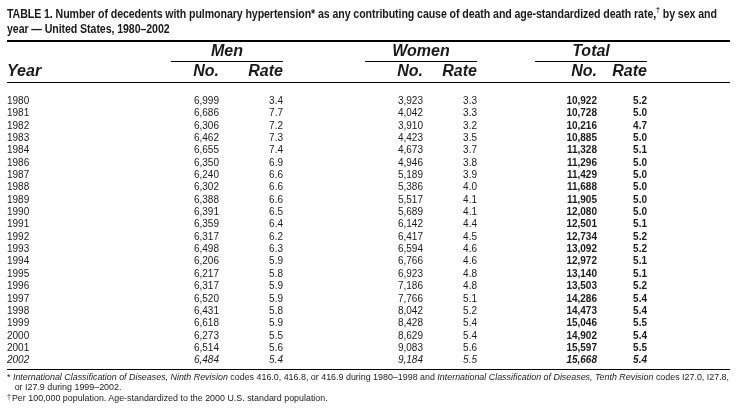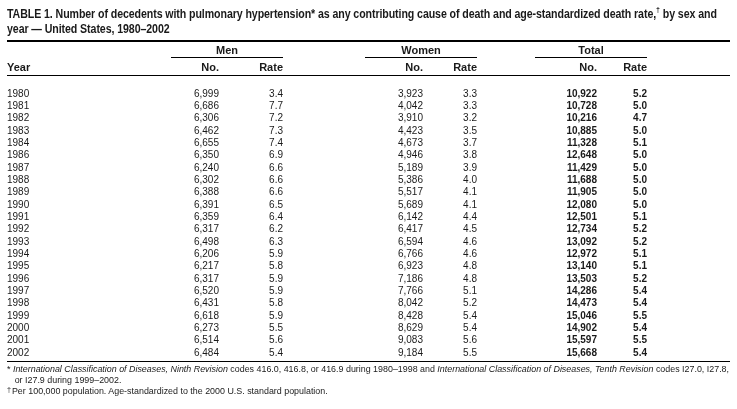--- a/index.html
+++ b/index.html
@@ -34,39 +34,39 @@
   }
   col.c0 { width: 150px; }
   col.c1 { width: 62px; }
   col.c2 { width: 64px; }
   col.c3 { width: 140px; }
   col.c4 { width: 54px; }
   col.c5 { width: 120px; }
   col.c6 { width: 50px; }
   col.c7 { width: auto; }
 
-  thead th { font-weight: bold; font-size: 11px; padding: 0; }
+  thead th { font-weight: bold; font-size: 16px; padding: 0; font-style: italic; }
   tr.group-row th { height: 16px; vertical-align: bottom; }
   .group-span {
     width: 112px;
     margin-left: auto;
     text-align: center;
     border-bottom: 1px solid #000;
     padding-bottom: 1px;
   }
   tr.sub-row th { height: 17px; vertical-align: bottom; padding-bottom: 2px; border-bottom: 1.5px solid #000; }
   tr.sub-row th.a-left { text-align: left; }
   tr.sub-row th.a-right { text-align: right; }
 
   td { font-size: 10px; height: 12.35px; line-height: 12.35px; padding: 0; white-space: nowrap; }
   td.a-left { text-align: left; }
   td.a-right { text-align: right; }
   td.bold { font-weight: bold; margin-top: 48px; }
   tbody tr:first-child td { padding-top: 12px; }
-  tbody tr:last-child td { padding-bottom: 2px; }
+  tbody tr:last-child td { padding-bottom: 2px; font-style: italic; }
 
   .footnotes {
     margin-top: 2px;
     font-size: 9.3px;
     line-height: 10.8px;
     width: 104.6%;
     transform: scaleX(0.956);
     transform-origin: top left;
   }
   .footnote { padding-left: 8px; text-indent: -8px; }
@@ -168,21 +168,21 @@
           <td class="a-right bold">11,328</td>
           <td class="a-right bold">5.1</td>
           <td></td>
         </tr>
         <tr>
           <td class="a-left">1986</td>
           <td class="a-right">6,350</td>
           <td class="a-right">6.9</td>
           <td class="a-right">4,946</td>
           <td class="a-right">3.8</td>
-          <td class="a-right bold">12,648</td>
+          <td class="a-right bold">11,296</td>
           <td class="a-right bold">5.0</td>
           <td></td>
         </tr>
         <tr>
           <td class="a-left">1987</td>
           <td class="a-right">6,240</td>
           <td class="a-right">6.6</td>
           <td class="a-right">5,189</td>
           <td class="a-right">3.9</td>
           <td class="a-right bold">11,429</td>

